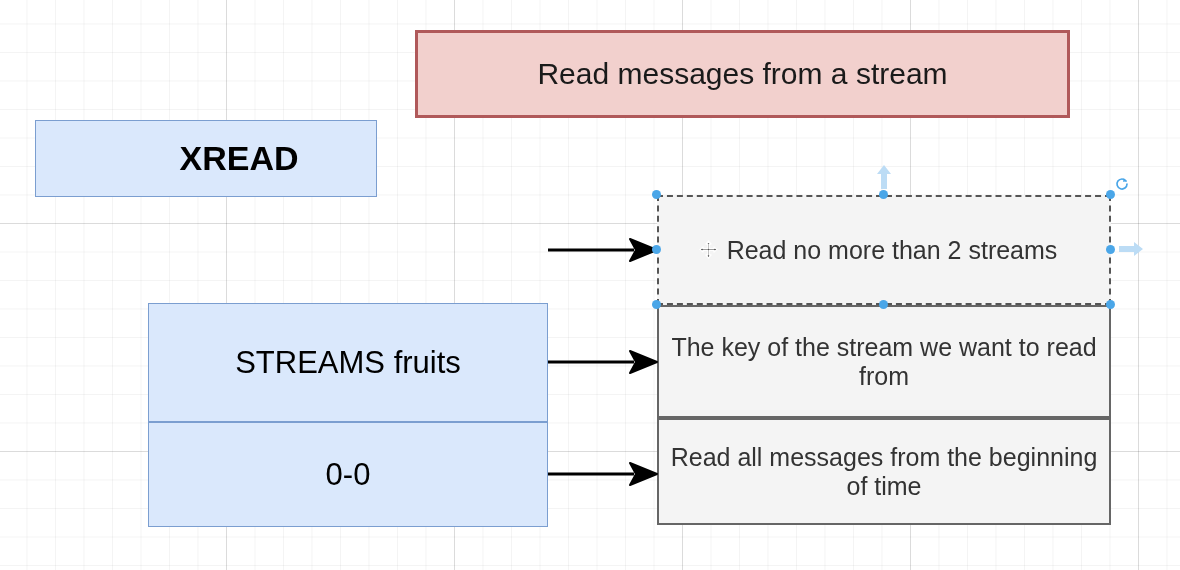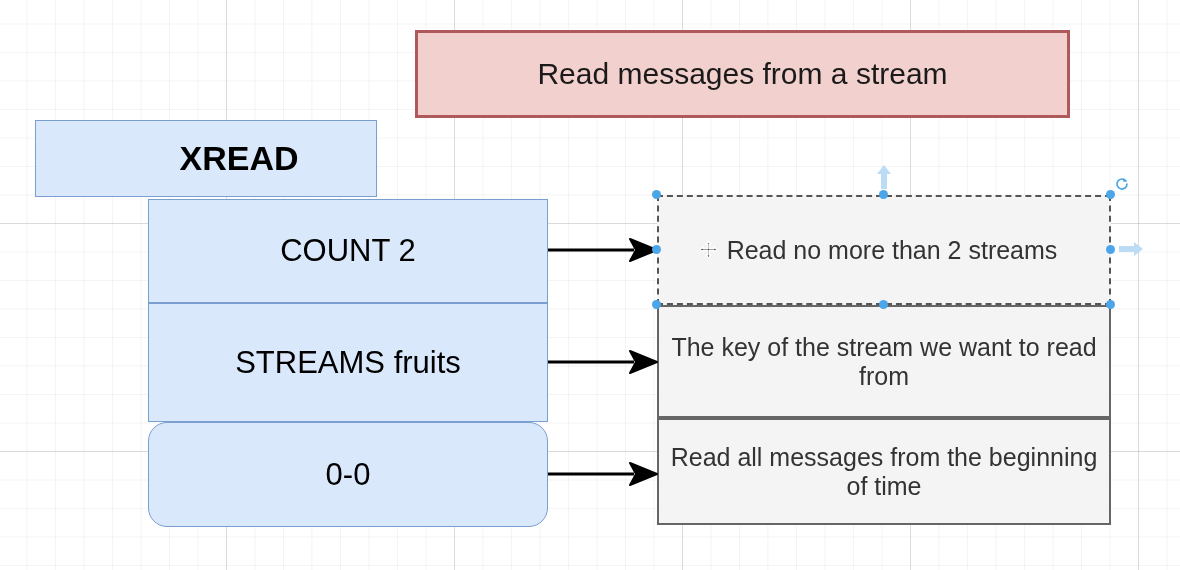--- a/index.html
+++ b/index.html
@@ -85,29 +85,26 @@
 <div id="canvas">
 
   <div class="node red" style="left:415px; top:30px; width:655px; height:88px;">
     <span class="node-label">Read messages from a stream</span>
   </div>
 
   <div class="node blue title" style="left:35px; top:120px; width:342px; height:77px; justify-content:center;">
     <span class="node-label" style="padding-left:76px;">XREAD</span>
   </div>
 
-  <div class="node blue" style="left:148px; top:199px; width:400px; height:104px;">
-    <span class="node-label">COUNT 2</span>
-  </div>
 
   <div class="node blue" style="left:148px; top:303px; width:400px; height:119px;">
     <span class="node-label">STREAMS fruits</span>
   </div>
 
-  <div class="node blue" style="left:148px; top:422px; width:400px; height:105px;border-radius:19px;">
+  <div class="node blue" style="left:148px; top:422px; width:400px; height:105px;">
     <span class="node-label">0-0</span>
   </div>
 
   <div class="node gray selected" style="left:657px; top:195px; width:454px; height:110px;">
     <span class="node-label" style="padding-left:26px;">Read no more than 2 streams</span>
   </div>
 
   <div class="node gray" style="left:657px; top:418px; width:454px; height:107px;">
     <span class="node-label">Read all messages from the beginning of time</span>
   </div>

